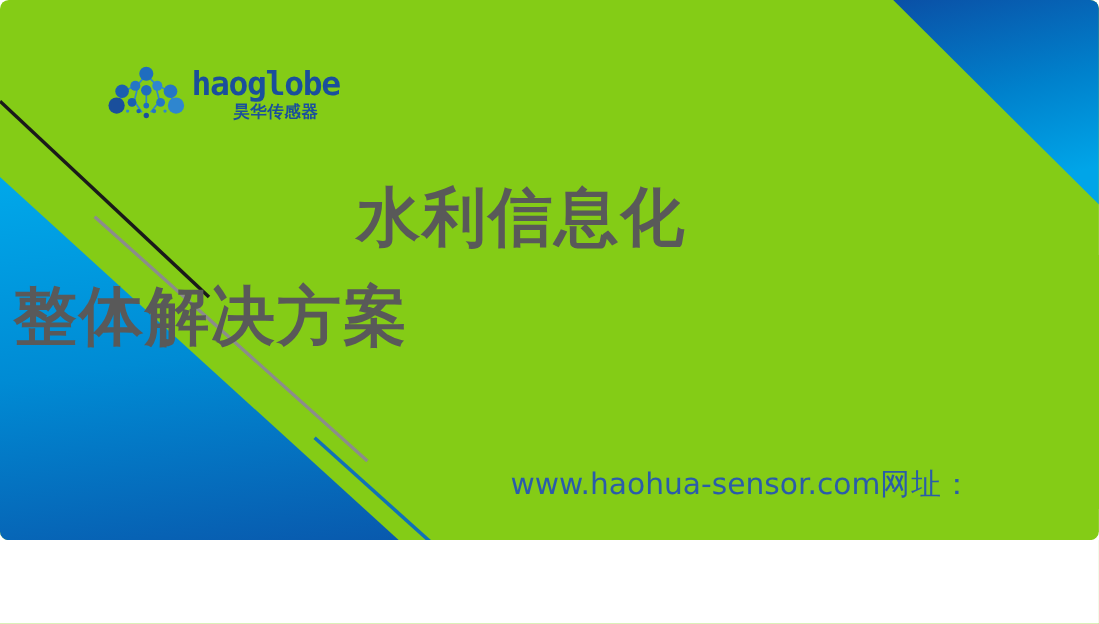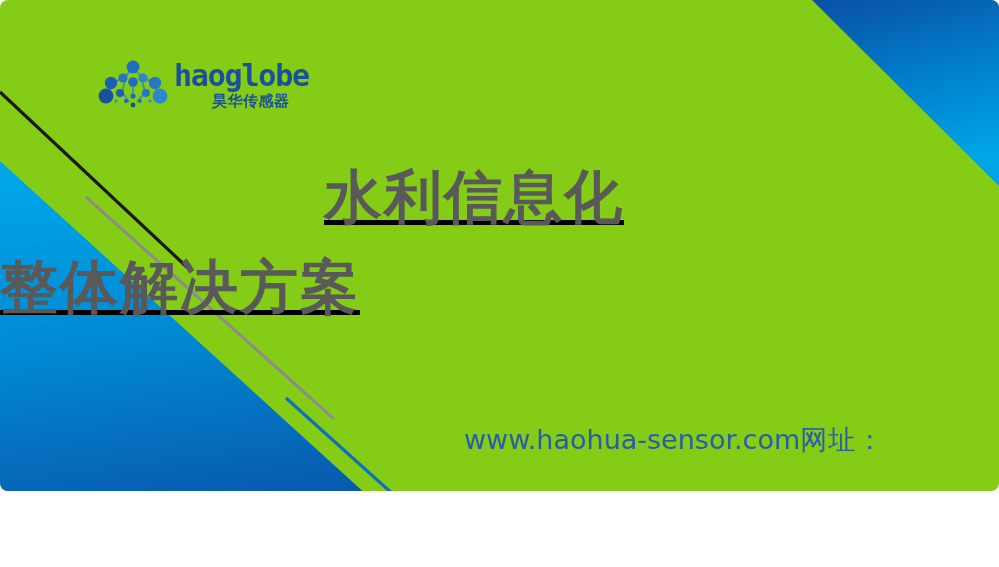--- a/index.html
+++ b/index.html
@@ -64,33 +64,32 @@
     color: #1a4f9c;
     white-space: nowrap;
   }
 
   
   #title-block {
     position: absolute;
     left: 0;
     top: 160px;
     width: 905px;
-    text-decoration: underline;
   }
   .title-line {
     font-family: "DejaVu Sans", sans-serif;
     font-weight: bold;
     font-size: 58px;
     line-height: 74px;
     color: #595959;
     letter-spacing: 2px;
     white-space: nowrap;
   }
   #title-line-1 { text-align: left; padding-left: 324px; }
-  #title-line-2 { text-align: left; margin-top: 16px; }
+  #title-line-2 { text-align: left; margin-top: 16px; margin-left: 12px; }
 
   
   #website-line {
     position: absolute;
     left: 456px;
     top: 422px;
     display: flex;
     align-items: baseline;
     white-space: nowrap;
   }

